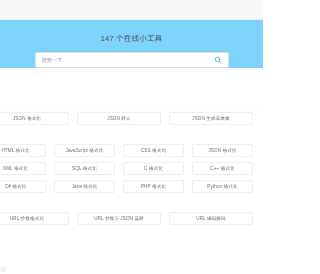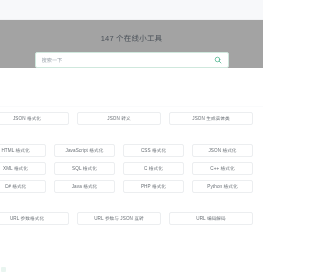--- a/index.html
+++ b/index.html
@@ -20,21 +20,21 @@
   .topbar {
     height: 19px;
     background: #f7f8fa;
     border-bottom: 1px solid #f0f1f3;
     width: 100%;
   }
 
   
   .hero {
     padding-top: 14px;
-    background: #a3a3a3;
+    background: #7dd3fc;
   }
   .page-title {
     text-align: center;
     font-size: 7.5px;
     line-height: 10px;
     color: #4a5159;
     letter-spacing: 0.2px;
     font-weight: 400;
     margin: 0 0 8px 0;
   }

